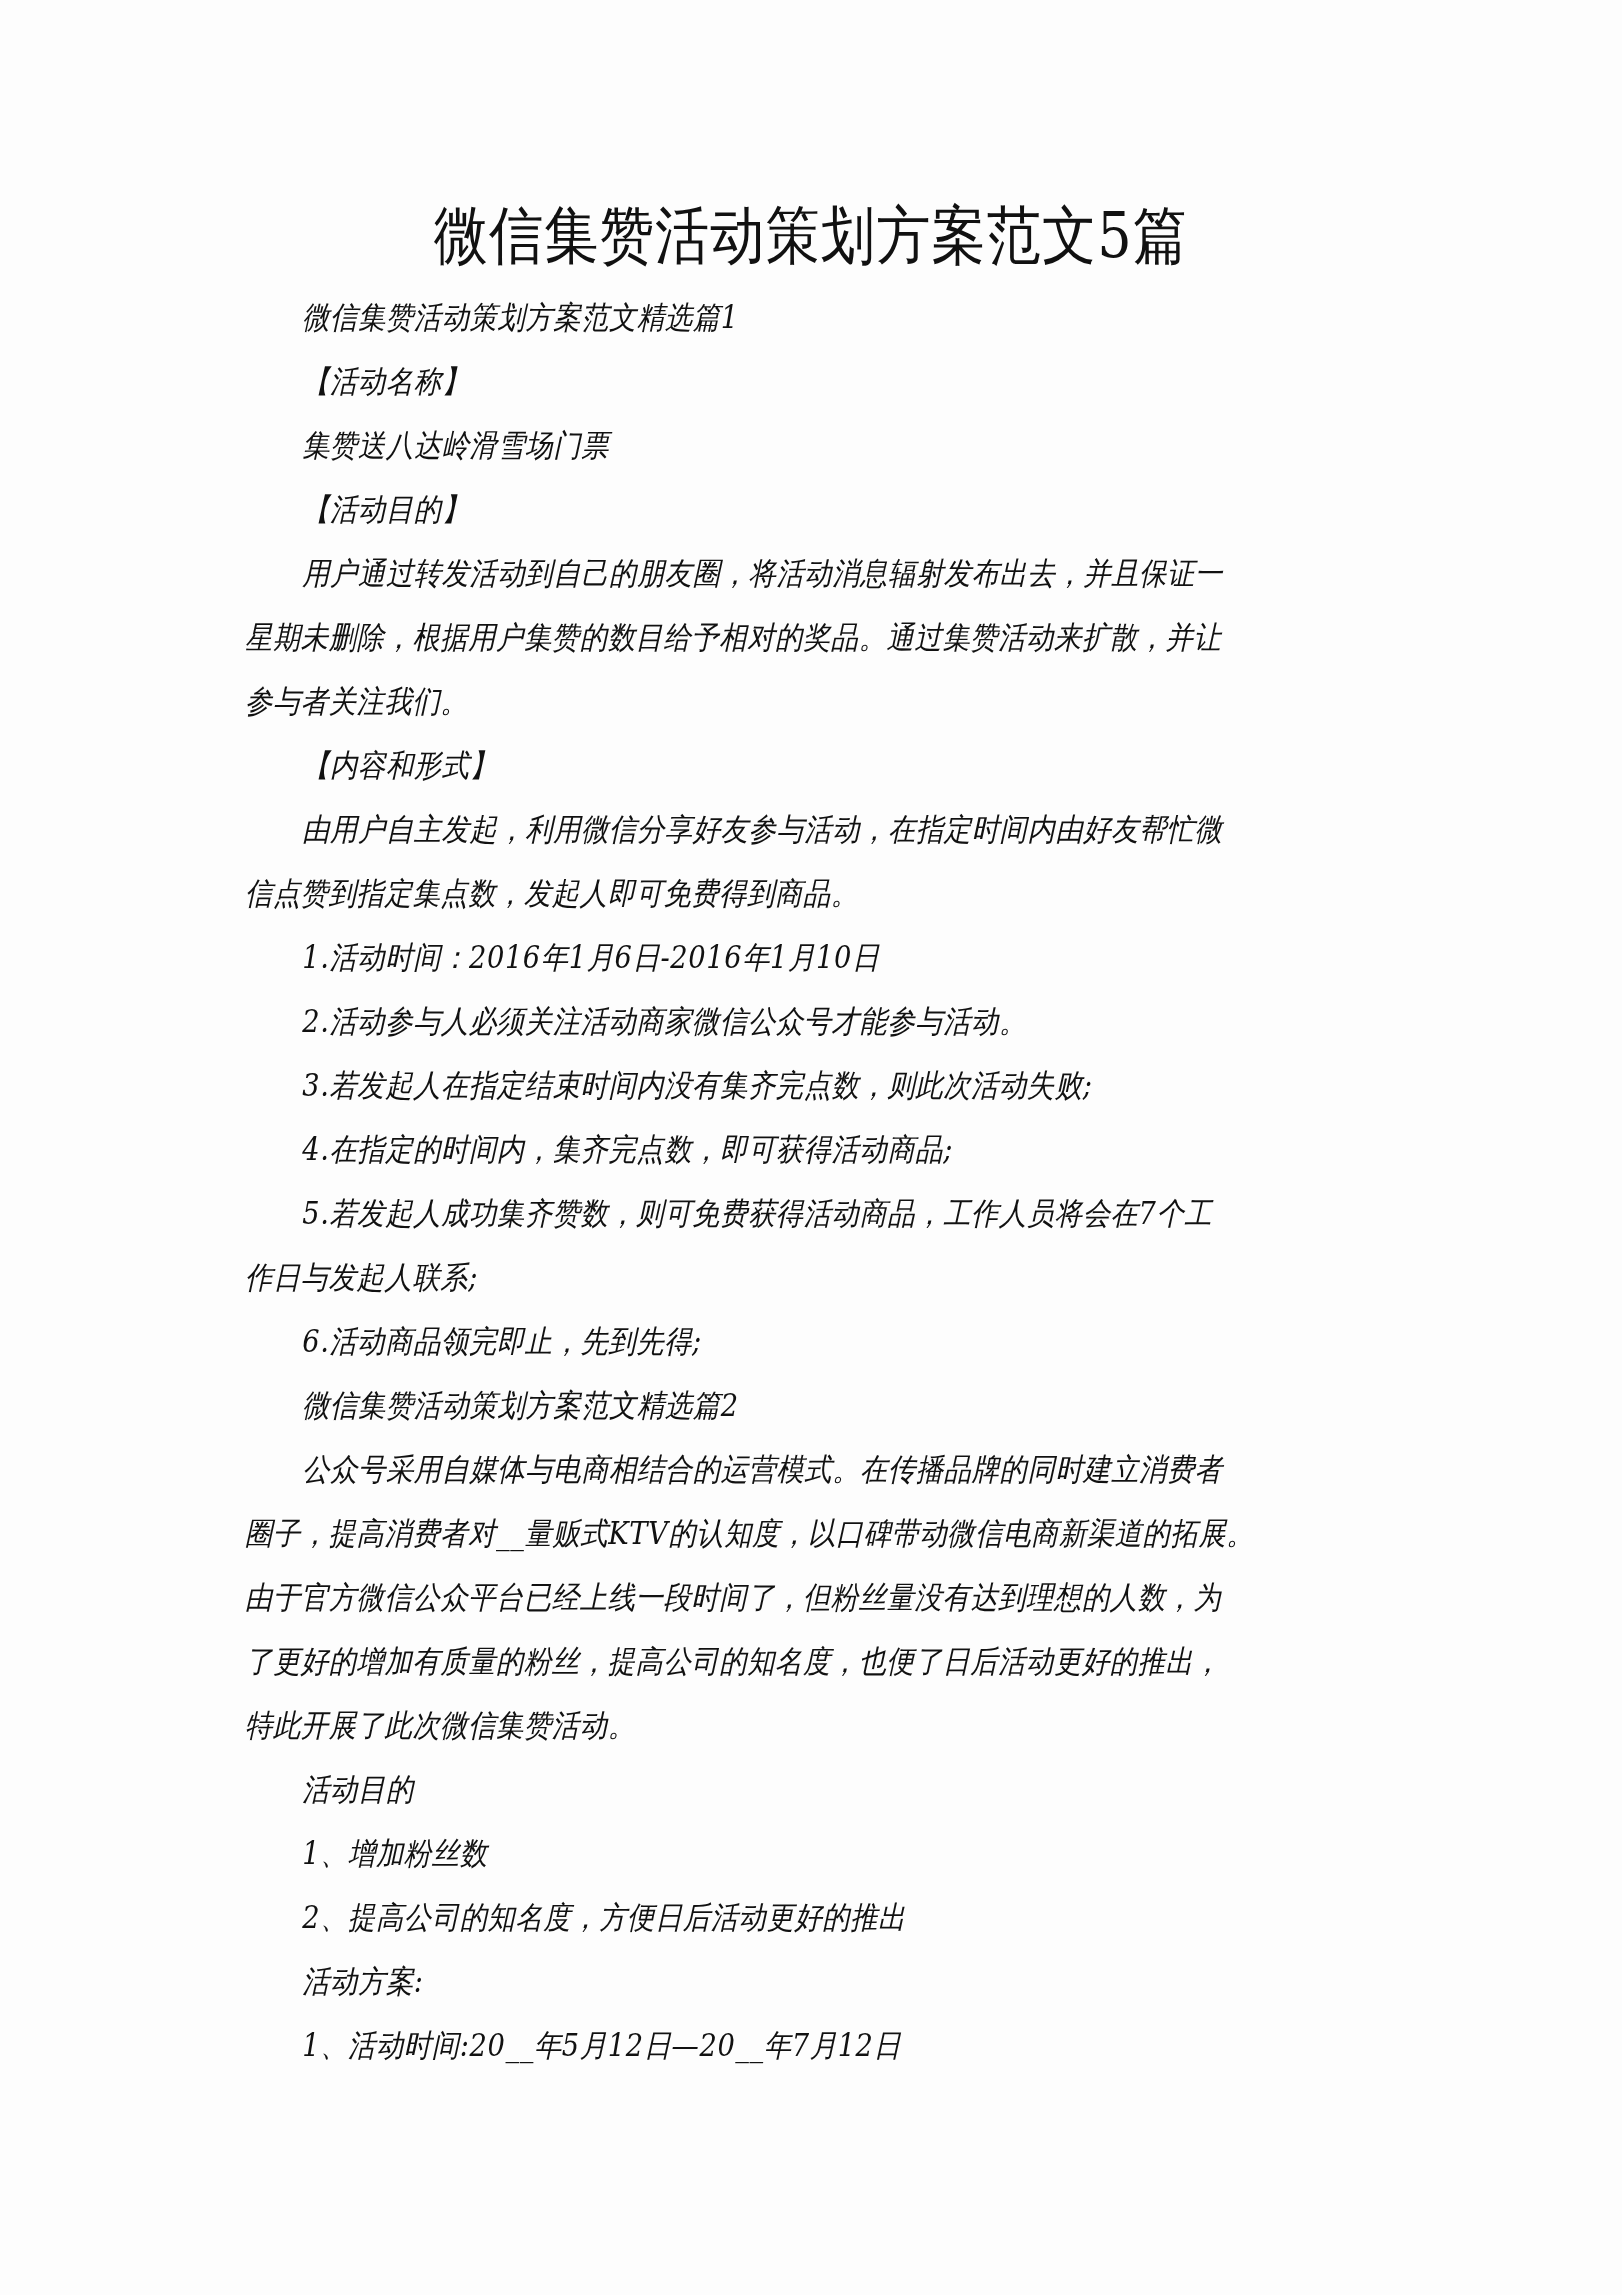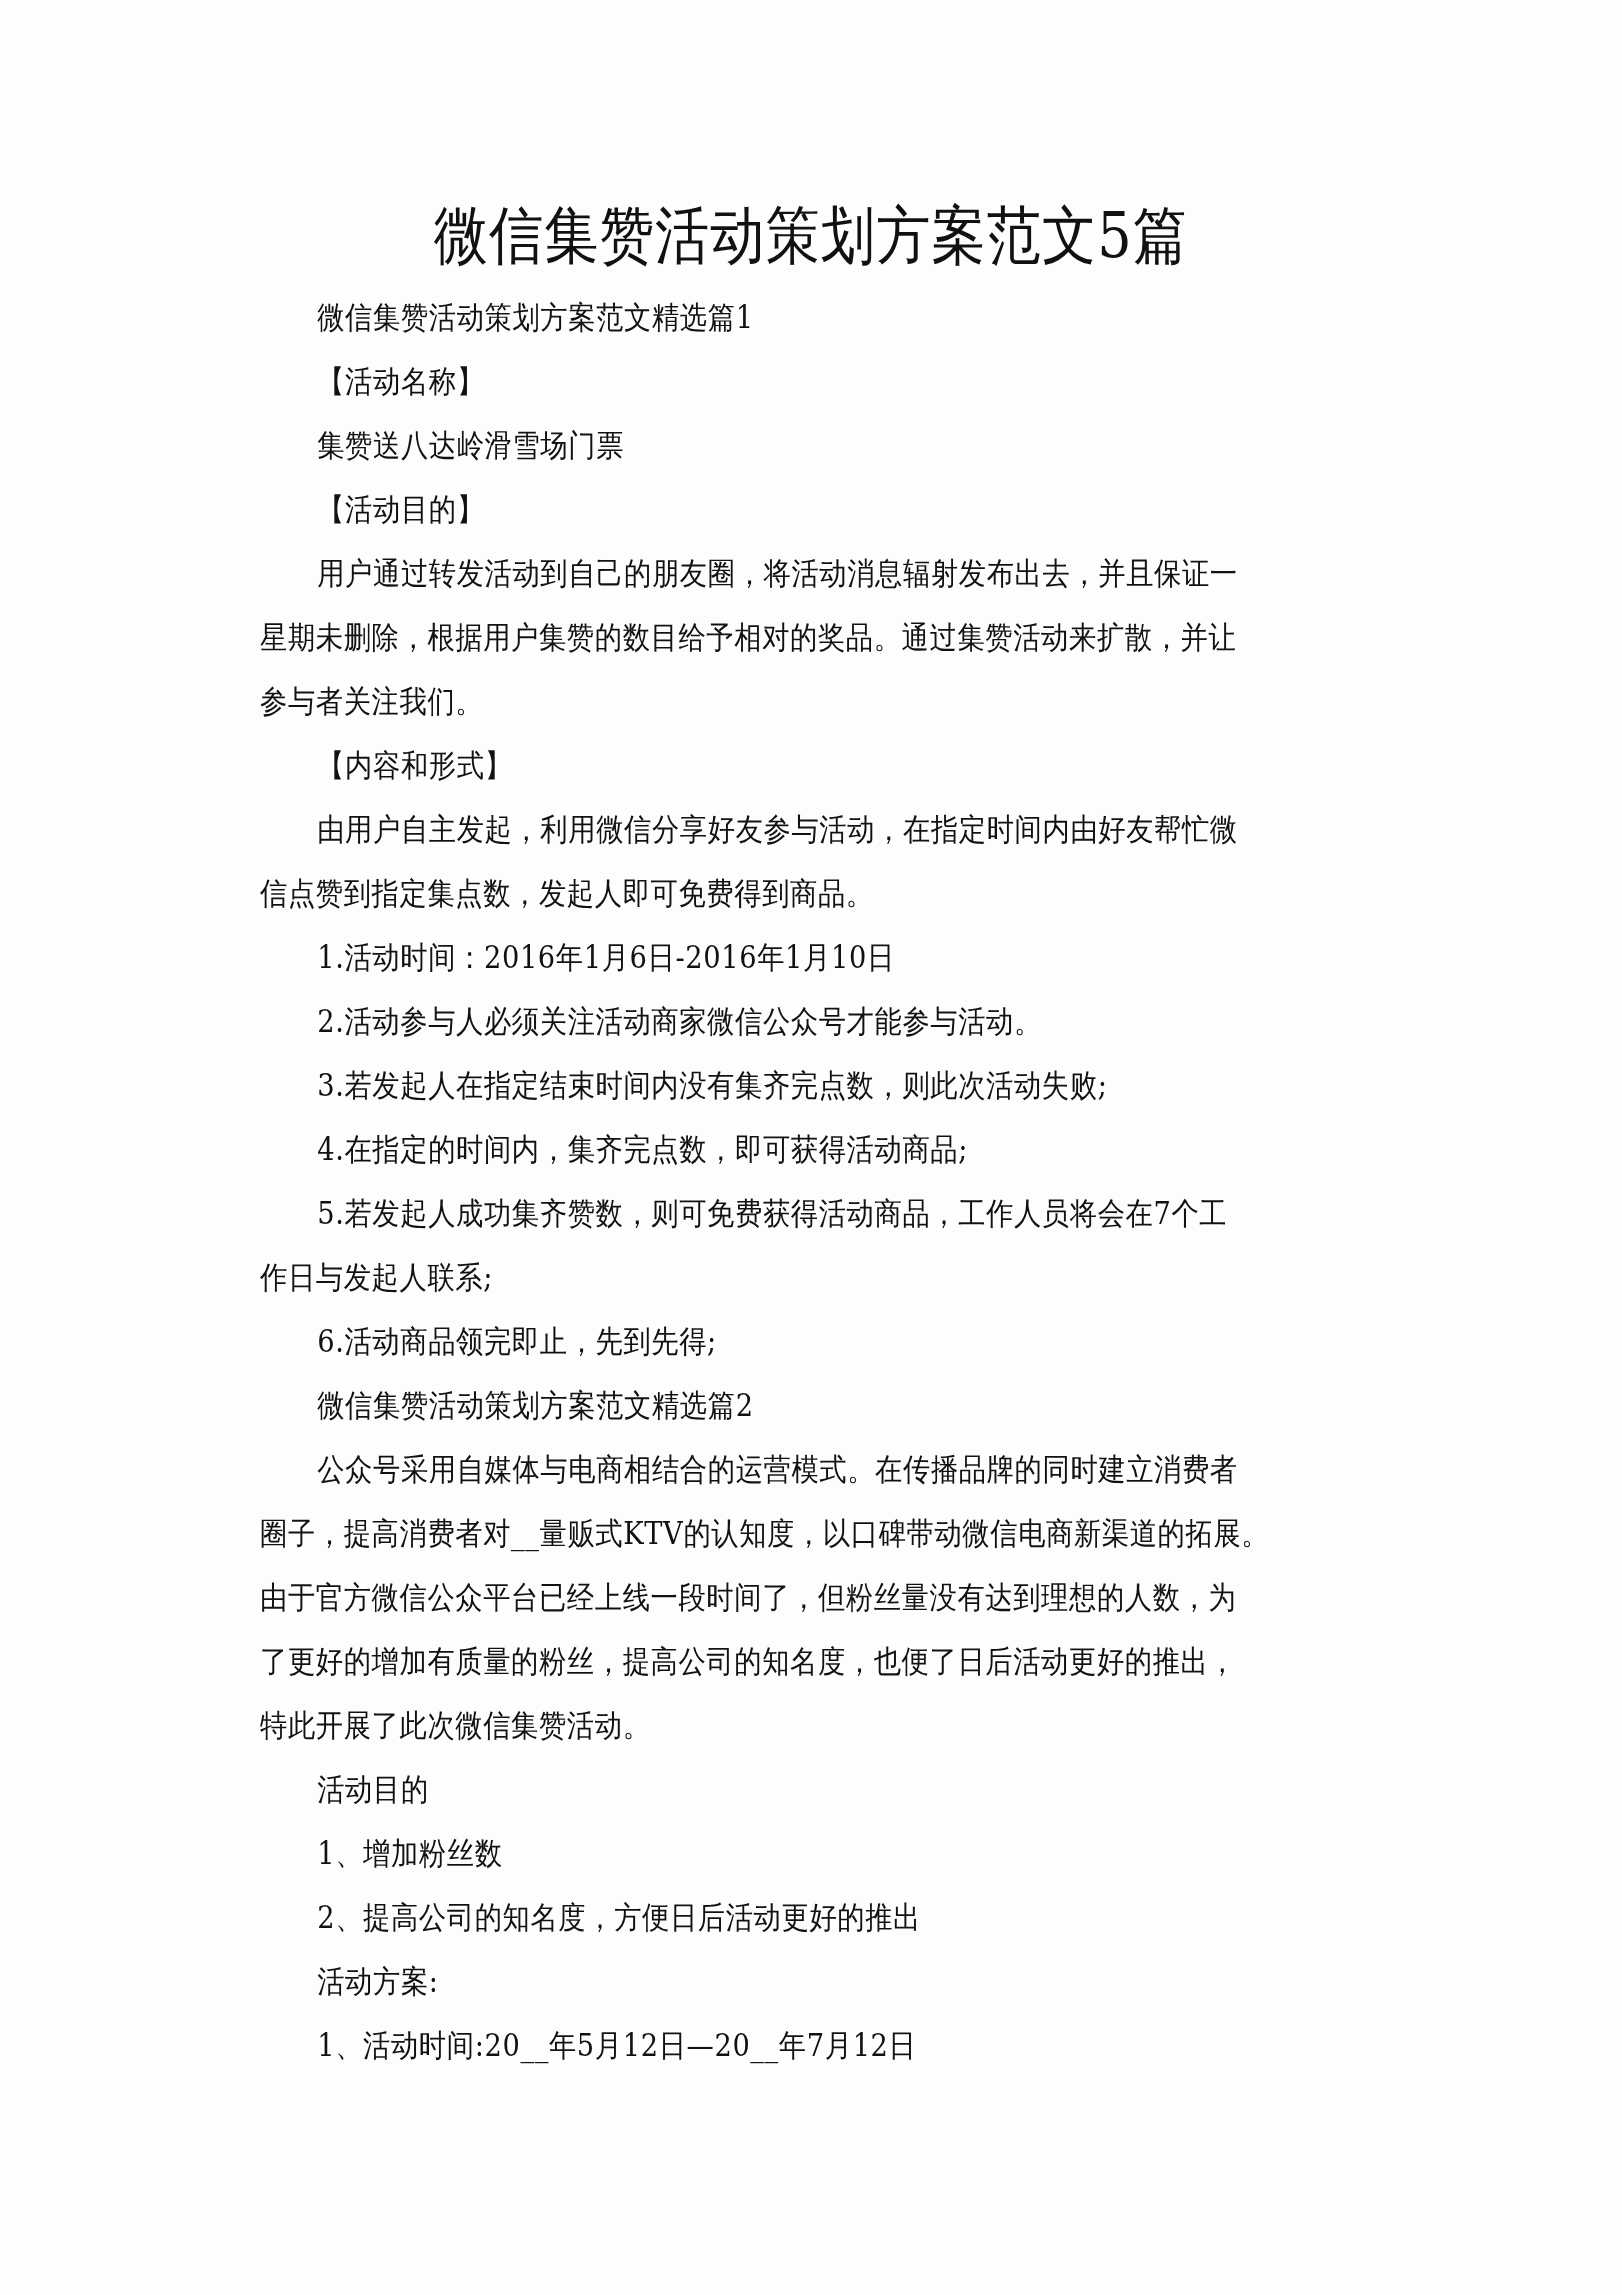--- a/index.html
+++ b/index.html
@@ -30,23 +30,24 @@
       font-size: 63px;
       line-height: 79px;
       letter-spacing: 1.3px;
       transform: scaleX(0.86);
       transform-origin: center;
       font-weight: normal;
       margin: 0;
     }
     .lines {
       position: absolute;
-      left: 15px;
+      left: 0;
       top: 285px;
       width: 1132px;
+      font-style: italic;
     }
     .line {
       height: 64px;
       line-height: 64px;
       font-size: 31px;
       white-space: nowrap;
       transform: scaleX(0.88);
       transform-origin: left center;
       letter-spacing: 0.7px;
     }

